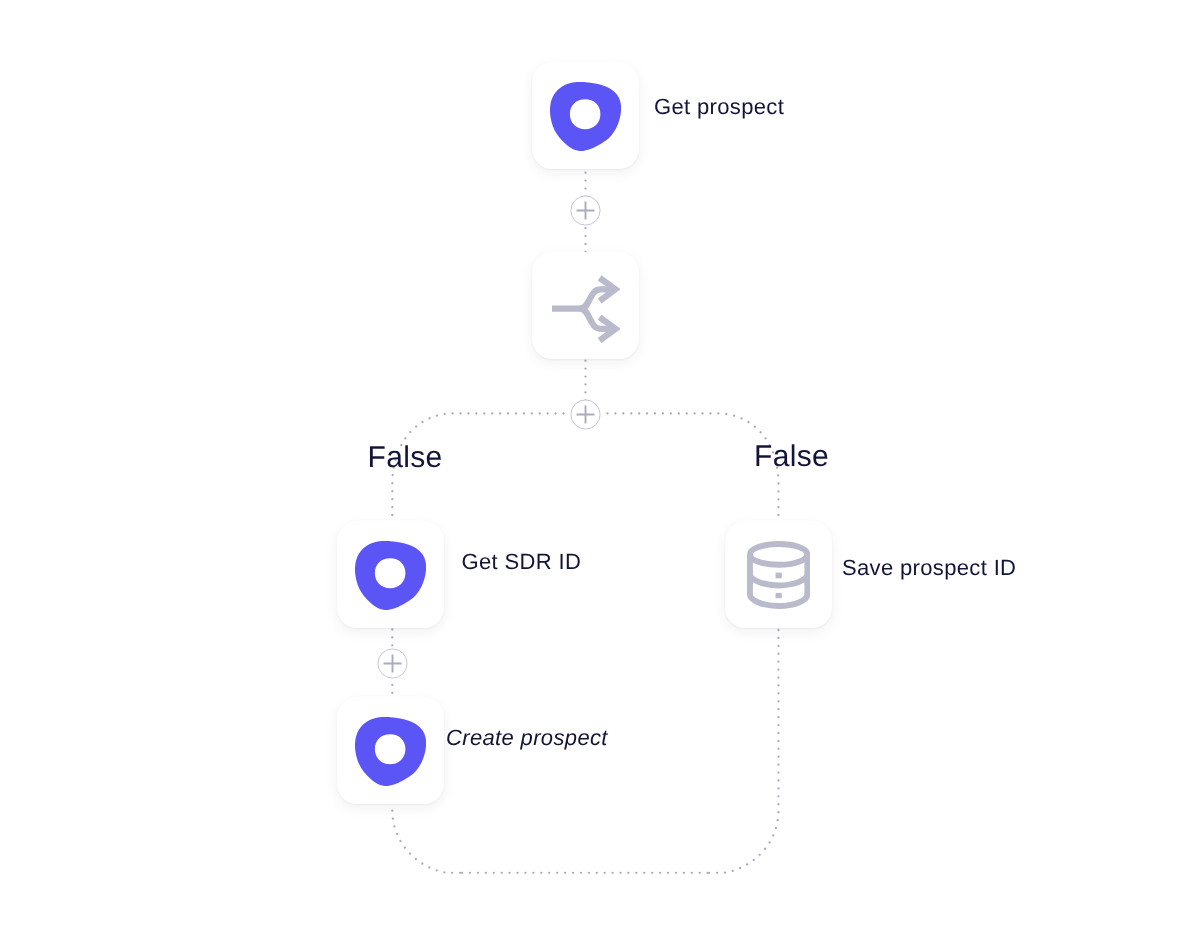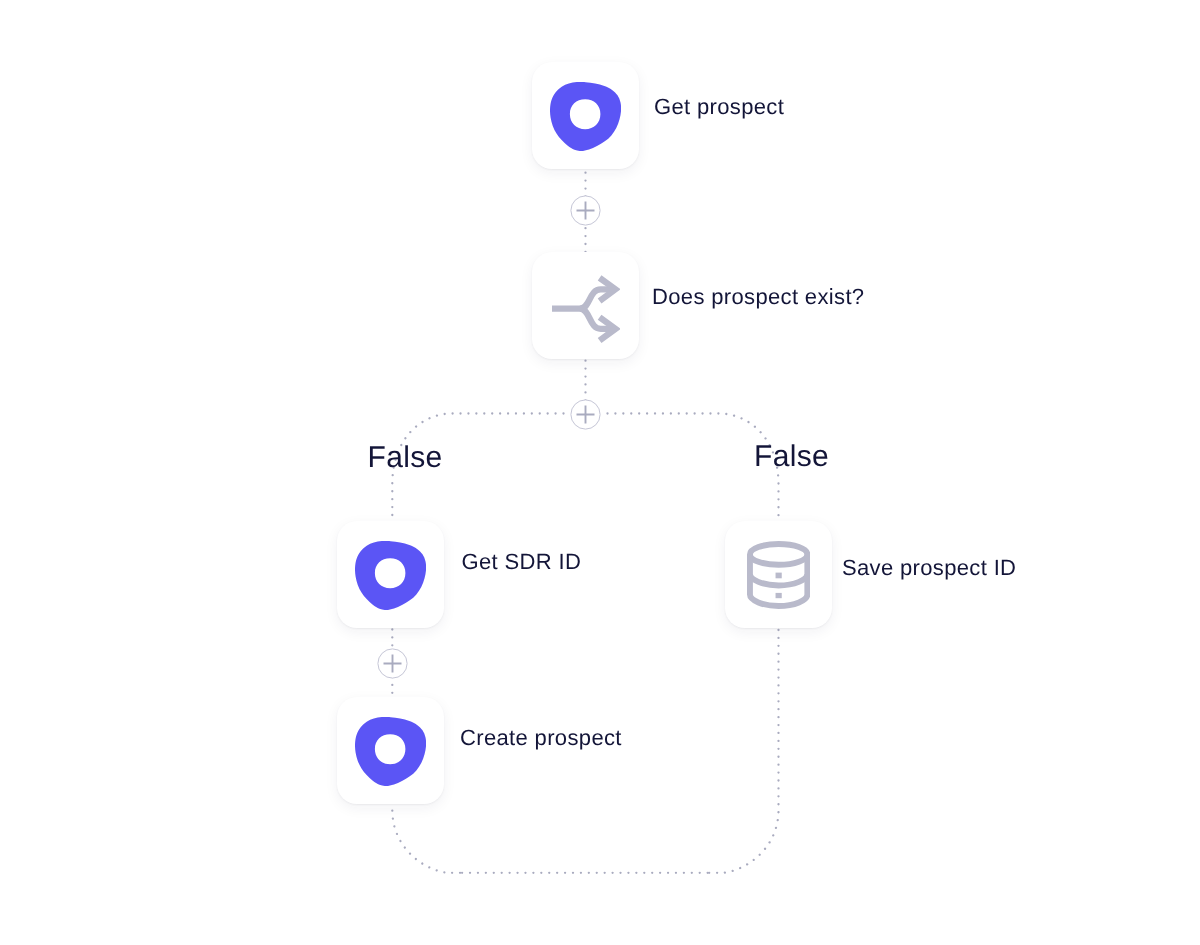--- a/index.html
+++ b/index.html
@@ -43,21 +43,20 @@
   <div class="label" style="left:654px; top:96px;">Get prospect</div>
 
   <div class="card" style="left:532px; top:252px;">
     <svg width="68" height="68" viewBox="0 0 24 24" fill="none" stroke="#b9bacb" stroke-width="2.22" stroke-linecap="butt" stroke-linejoin="miter" style="margin-top:7px;">
       <path d="M0.0 11.9 H9.8 C13.6 11.9 13.0 5.05 17.2 5.05 H21.4"></path>
       <path d="M9.8 11.9 C13.6 11.9 13.0 19.0 17.2 19.0 H21.4"></path>
       <path d="M16.8 1.0 L22.4 5.05 L16.8 9.2"></path>
       <path d="M16.8 14.9 L22.4 19.0 L16.8 23.1"></path>
     </svg>
   </div>
-  <div class="label" style="left:652px; top:285.5px;">Does prospect exist?</div>
 
   <div class="branch-label" style="left:367.5px; top:442.5px;">False</div>
   <div class="branch-label" style="left:754px; top:441.5px;">False</div>
 
   <div class="card" style="left:337.1px; top:521px;">
     <svg width="71" height="69" viewBox="0 0 100 100" preserveAspectRatio="none" style="margin-top:2px;">
       <path fill="#5b55f5" fill-rule="evenodd" d="M37.72 0.16 C33.79 0.48,30.11 1.02,26.57 2.13 C23.02 3.24,19.56 4.71,16.47 6.81 C13.37 8.92,10.35 11.59,7.97 14.74 C5.61 17.89,3.58 21.77,2.26 25.69 C0.94 29.61,0.30 34.02,0.06 38.29 C-0.18 42.56,0.18 47.08,0.82 51.30 C1.47 55.52,2.51 59.74,3.90 63.62 C5.30 67.49,7.08 71.13,9.16 74.54 C11.25 77.94,13.76 81.06,16.41 84.01 C19.04 86.97,22.01 89.88,25.02 92.23 C28.03 94.58,31.23 96.77,34.47 98.09 C37.71 99.41,41.03 100.13,44.44 100.11 C47.85 100.09,51.32 99.18,54.95 97.98 C58.57 96.76,62.48 94.85,66.18 92.85 C69.89 90.85,73.79 88.55,77.16 85.98 C80.53 83.40,83.72 80.60,86.42 77.39 C89.11 74.17,91.41 70.55,93.33 66.68 C95.25 62.81,96.83 58.40,97.95 54.14 C99.07 49.88,99.86 45.25,100.07 41.10 C100.29 36.97,100.06 32.91,99.24 29.28 C98.41 25.66,97.06 22.32,95.09 19.36 C93.13 16.39,90.52 13.76,87.43 11.49 C84.35 9.21,80.56 7.30,76.59 5.72 C72.62 4.15,67.99 2.94,63.59 2.02 C59.20 1.10,54.48 0.52,50.17 0.21 C45.87 -0.09,41.65 -0.15,37.72 0.16 Z M49.5 25 C 62 25, 71 33.5, 71 46.5 C 71 59.5, 62 68.5, 49.5 68.5 C 37 68.5, 28 59.5, 28 46.5 C 28 33.5, 37 25, 49.5 25 Z"></path>
     </svg>
   </div>
   <div class="label" style="left:461.5px; top:550.5px;">Get SDR ID</div>
@@ -71,21 +70,21 @@
       <path d="M31.65 51.9 v 5.3" stroke-width="6.2"></path>
     </svg>
   </div>
   <div class="label" style="left:842px; top:557px;">Save prospect ID</div>
 
   <div class="card" style="left:337.1px; top:697px;">
     <svg width="71" height="69" viewBox="0 0 100 100" preserveAspectRatio="none" style="margin-top:2px;">
       <path fill="#5b55f5" fill-rule="evenodd" d="M37.72 0.16 C33.79 0.48,30.11 1.02,26.57 2.13 C23.02 3.24,19.56 4.71,16.47 6.81 C13.37 8.92,10.35 11.59,7.97 14.74 C5.61 17.89,3.58 21.77,2.26 25.69 C0.94 29.61,0.30 34.02,0.06 38.29 C-0.18 42.56,0.18 47.08,0.82 51.30 C1.47 55.52,2.51 59.74,3.90 63.62 C5.30 67.49,7.08 71.13,9.16 74.54 C11.25 77.94,13.76 81.06,16.41 84.01 C19.04 86.97,22.01 89.88,25.02 92.23 C28.03 94.58,31.23 96.77,34.47 98.09 C37.71 99.41,41.03 100.13,44.44 100.11 C47.85 100.09,51.32 99.18,54.95 97.98 C58.57 96.76,62.48 94.85,66.18 92.85 C69.89 90.85,73.79 88.55,77.16 85.98 C80.53 83.40,83.72 80.60,86.42 77.39 C89.11 74.17,91.41 70.55,93.33 66.68 C95.25 62.81,96.83 58.40,97.95 54.14 C99.07 49.88,99.86 45.25,100.07 41.10 C100.29 36.97,100.06 32.91,99.24 29.28 C98.41 25.66,97.06 22.32,95.09 19.36 C93.13 16.39,90.52 13.76,87.43 11.49 C84.35 9.21,80.56 7.30,76.59 5.72 C72.62 4.15,67.99 2.94,63.59 2.02 C59.20 1.10,54.48 0.52,50.17 0.21 C45.87 -0.09,41.65 -0.15,37.72 0.16 Z M49.5 25 C 62 25, 71 33.5, 71 46.5 C 71 59.5, 62 68.5, 49.5 68.5 C 37 68.5, 28 59.5, 28 46.5 C 28 33.5, 37 25, 49.5 25 Z"></path>
     </svg>
   </div>
-  <div class="label" style="left:460px; top:727px;">Create prospect</div>
+  <div class="label" style="left:446px; top:727px;font-style:italic;">Create prospect</div>
 
   <div class="plusbtn" style="left:570.1px; top:194.5px;">
     <svg width="31" height="31" viewBox="0 0 31 31">
       <circle cx="15.5" cy="15.5" r="14.6" fill="#fff" stroke="#c5c6d6" stroke-width="1"></circle>
       <path d="M15.5 6.5 V24.5 M6.5 15.5 H24.5" stroke="#a9abbf" stroke-width="1.9" stroke-linecap="butt"></path>
     </svg>
   </div>
   <div class="plusbtn" style="left:570.1px; top:398.7px;">
     <svg width="31" height="31" viewBox="0 0 31 31">
       <circle cx="15.5" cy="15.5" r="14.6" fill="#fff" stroke="#c5c6d6" stroke-width="1"></circle>

